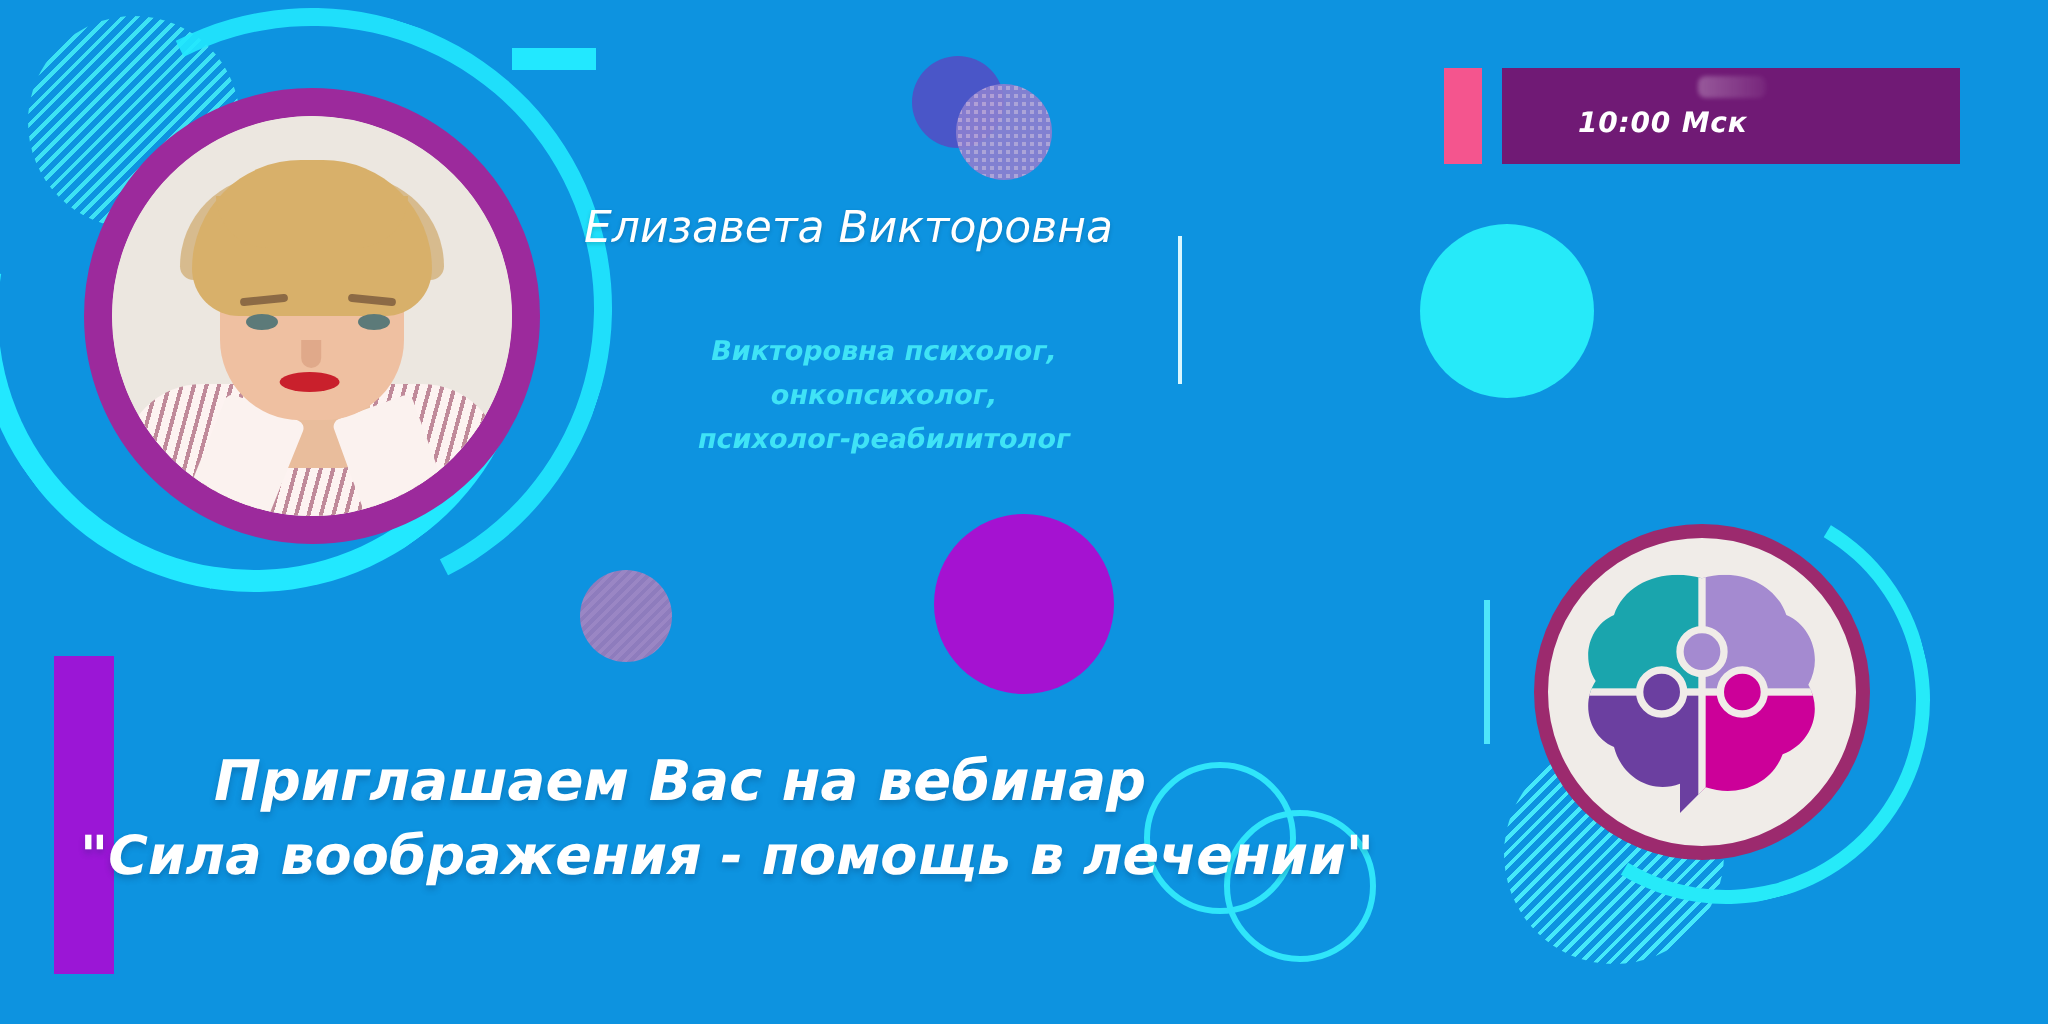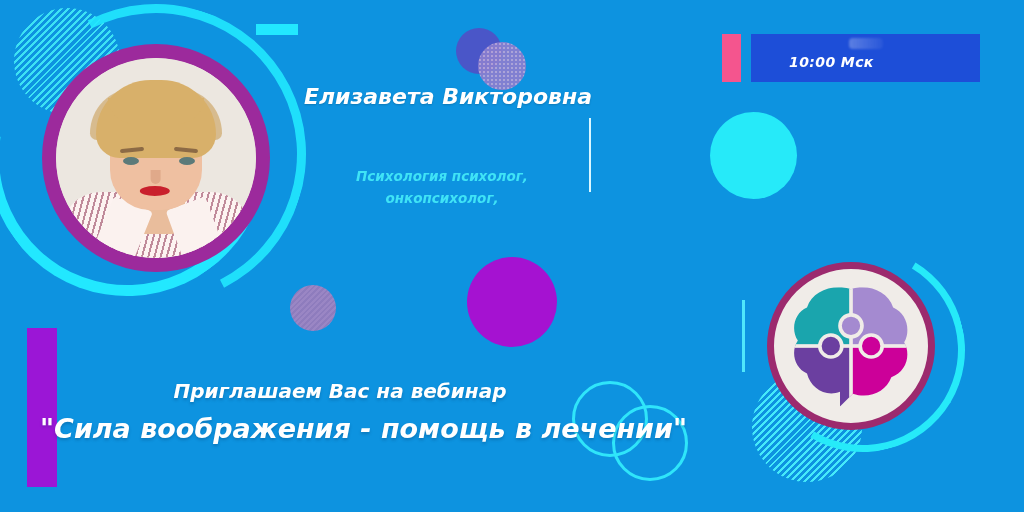--- a/index.html
+++ b/index.html
@@ -128,21 +128,21 @@
   
   .vline-1 { left: 589px; top: 118px; width: 2px; height: 74px; background: #d9f7ff; }
   .vline-2 { left: 742px; top: 300px; width: 3px; height: 72px; background: #4fe6fb; }
 
   
   .pink-bar { left: 722px; top: 34px; width: 19px; height: 48px; background: #f4558e; }
   
   .time-badge {
     position: absolute;
     left: 751px; top: 34px; width: 229px; height: 48px;
-    background: #1d4ed8;
+    background: #701a75;
     display: flex; align-items: center;
   }
   .time-badge .smudge {
     position:absolute; left:98px; top:4px; width:34px; height:11px;
     background: linear-gradient(90deg, rgba(255,255,255,.28), rgba(255,255,255,.05));
     border-radius:4px; filter: blur(1px);
   }
   .time-text {
     color: #ffffff;
     font-size: 14px;
@@ -202,25 +202,25 @@
     border: 7px solid #9c2a6e;
     background: #f0ece8;
     box-sizing: border-box;
     overflow: hidden;
   }
   .brain-canvas { position: absolute; inset: 0; }
 
   
   .speaker-name {
     position: absolute;
-    left: 292px; top: 82px; width: 300px;
-    text-align: right;
+    left: 292px; top: 100px; width: 300px;
+    text-align: left;
     color: #ffffff;
     font-size: 22px;
-    font-weight: bold;
+    font-weight: normal;
     font-style: italic;
     line-height: 30px;
     text-shadow: 0 1px 2px rgba(0,0,0,.18);
   }
   .speaker-role {
     position: absolute;
     left: 292px; top: 165px; width: 300px;
     text-align: center;
     color: #3fe3f6;
     font-size: 13.5px;
@@ -231,21 +231,21 @@
   .headline {
     position: absolute;
     left: 40px; top: 372px; width: 600px;
     text-align: center;
     color: #ffffff;
     font-weight: bold;
     font-style: italic;
     line-height: 38px;
     text-shadow: 0 2px 3px rgba(0,40,80,.25);
   }
-  .headline .l1 { font-size: 20px; display:block;text-align:center; }
+  .headline .l1 { font-size: 28px; display:block;text-align:center; }
   .headline .l2 { font-size: 27px; display:block; }
   .headline .l3 { font-size: 27px; display:block; white-space: nowrap; }
 </style>
 </head>
 <body>
 
 <div id="poster">
 
   <div class="deco striped-circle-tl"></div>
   <div class="deco photo-arc"></div>
@@ -273,22 +273,23 @@
   </div>
 
   <div class="deco circ-solid-blue"></div>
   <div class="deco circ-dotted"></div>
 
   <div class="speaker-name">
     <span>Елизавета Викторовна</span><br>
   </div>
 
   <div class="speaker-role">
-    <span>Психология психолог,</span><br>
+    <span>Викторовна психолог,</span><br>
     <span>онкопсихолог,</span><br>
+    <span>психолог-реабилитолог</span>
   </div>
 
   <div class="deco vline-1"></div>
 
   <div class="deco pink-bar"></div>
   <div class="time-badge">
     <div class="smudge"></div>
     <div class="time-text">10:00  Мск</div>
   </div>
 

